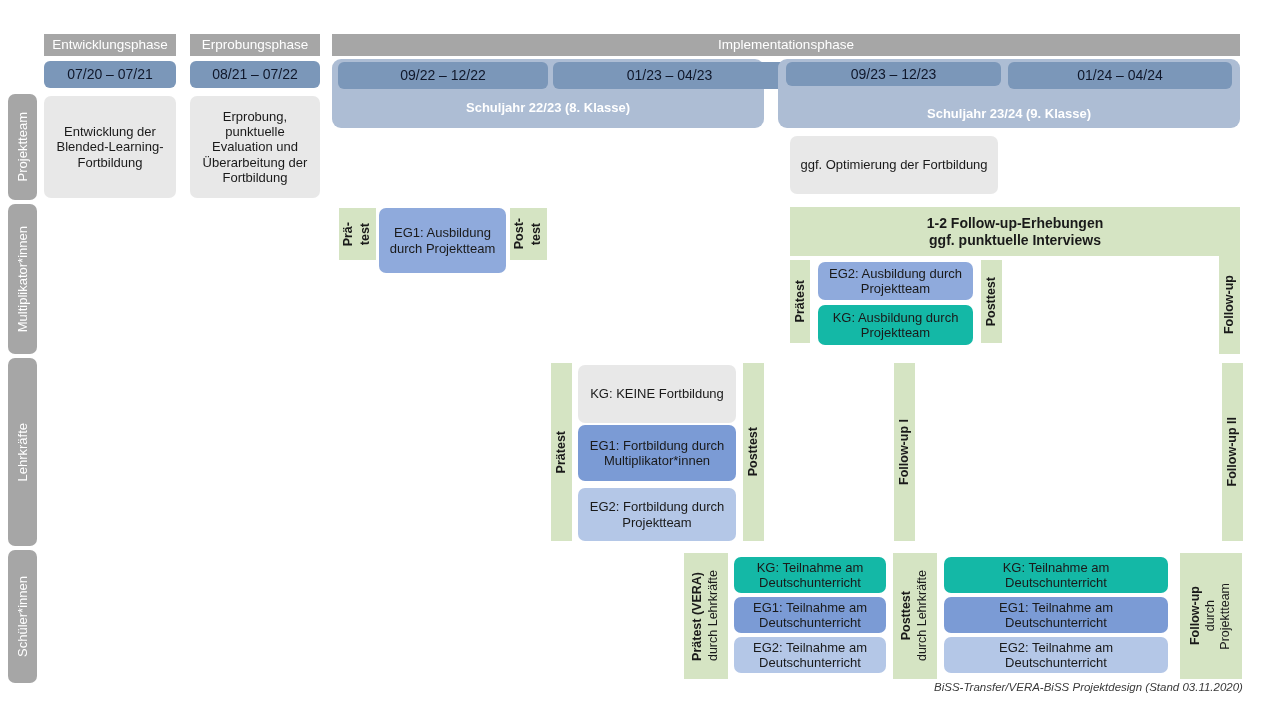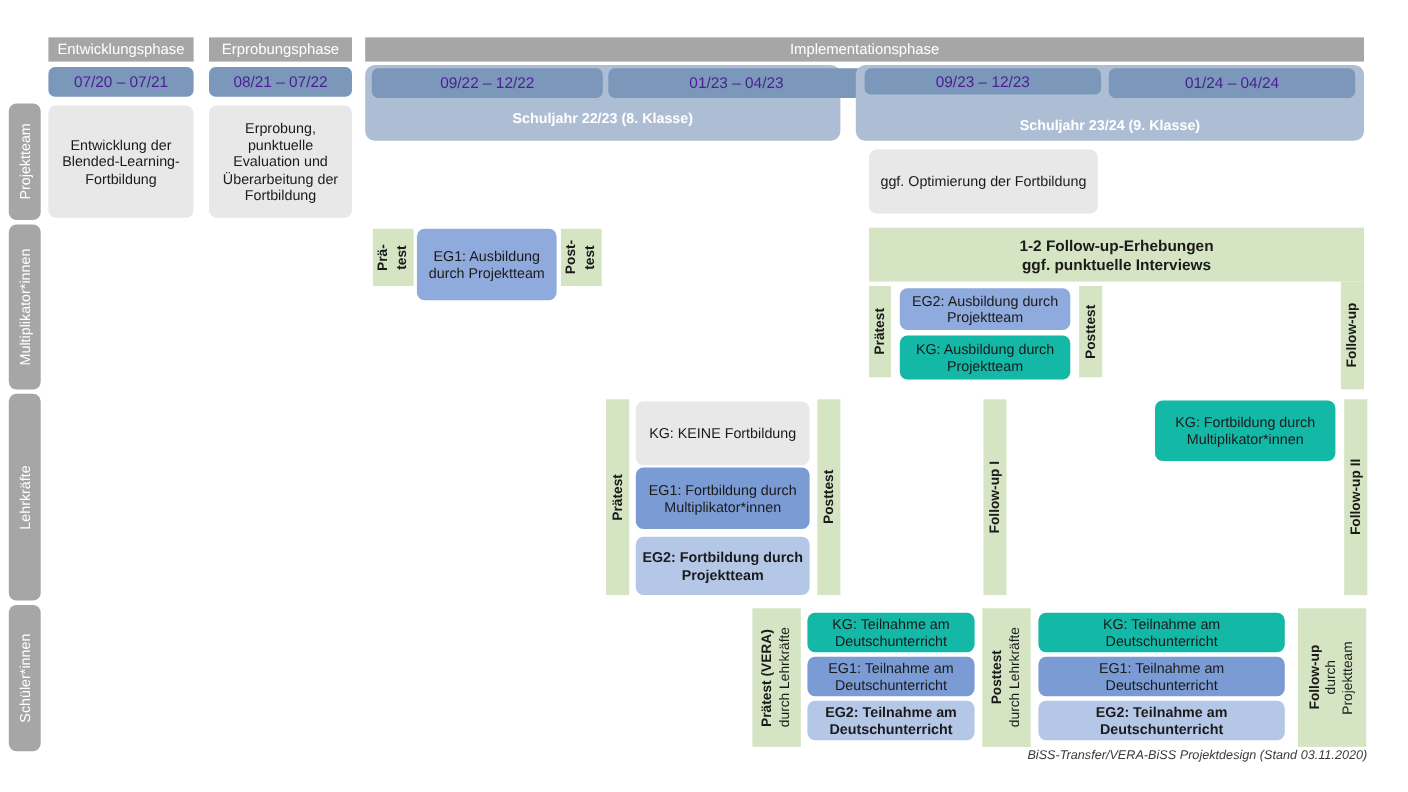--- a/index.html
+++ b/index.html
@@ -13,39 +13,39 @@
   }
   #stage{position:absolute;left:0;top:0;width:1280px;height:720px;}
 
   .box{position:absolute;box-sizing:border-box;display:flex;align-items:center;
        justify-content:center;text-align:center;line-height:1.18;}
 
   
   .phase-cap{background:#a6a6a6;color:#ffffff;font-size:13.5px;}
 
   
-  .period{background:#7b97b9;color:#4c1d95;font-size:14px;border-radius:6px;}
+  .period{background:#7b97b9;color:#0f172a;font-size:14px;border-radius:6px;}
 
   
   .schoolyear-wrap{background:#adbdd4;border-radius:9px;}
   .schoolyear-label{color:#ffffff;font-size:13px;font-weight:bold;}
 
   
   .rowlabel{background:#a6a6a6;color:#ffffff;border-radius:7px;font-size:13px;}
   .rowlabel .vtxt{
     writing-mode:vertical-rl;transform:rotate(180deg);white-space:nowrap;
   }
 
   
   .card{border-radius:7px;font-size:13px;padding:2px 6px;}
   .card.grey{background:#e8e8e8;color:#1a1a1a;}
   .card.grey2{background:#14b8a6;color:#1a1a1a;justify-content:center;}
   .card.blue-mid{background:#8faadc;color:#1a1a1a;}
   .card.blue-dark{background:#7b9bd5;color:#1a1a1a;}
-  .card.blue-light{background:#b4c7e7;color:#1a1a1a;font-weight:bold;}
+  .card.blue-light{background:#b4c7e7;color:#1a1a1a;}
 
   
   .green{background:#d5e4c3;color:#1a1a1a;}
   .green .vtxt{writing-mode:vertical-rl;transform:rotate(180deg);white-space:nowrap;
                display:flex;align-items:center;justify-content:center;}
   .green .vtxt.b{font-weight:bold;}
   .vstack{position:absolute;box-sizing:border-box;display:flex;
           flex-direction:row;align-items:center;justify-content:center;
           background:#d5e4c3;}
   .vstack .col{writing-mode:vertical-rl;transform:rotate(180deg);
@@ -168,23 +168,20 @@
   </div>
   <div class="box card blue-light" style="left:578px;top:488px;width:158px;height:53px;">
     <span>EG2: Fortbildung durch Projektteam</span>
   </div>
   <div class="box green" style="left:743px;top:363px;width:21px;height:178px;">
     <span class="vtxt b" style="font-size:12.5px;">Posttest</span>
   </div>
   <div class="box green" style="left:894px;top:363px;width:21px;height:178px;">
     <span class="vtxt b" style="font-size:12.5px;">Follow-up I</span>
   </div>
-  <div class="box card grey2" style="left:1050px;top:364px;width:164px;height:55px;">
-    <span>KG: Fortbildung durch Multiplikator*innen</span>
-  </div>
   <div class="box green" style="left:1222px;top:363px;width:21px;height:178px;">
     <span class="vtxt b" style="font-size:12.5px;">Follow-up II</span>
   </div>
 
   <div class="vstack" style="left:684px;top:553px;width:44px;height:126px;gap:2px;">
     <span class="col b">Prätest (VERA)</span>
     <span class="col">durch Lehrkräfte</span>
   </div>
   <div class="box card grey2" style="left:734px;top:557px;width:152px;height:36px;">
     <span>KG: Teilnahme am Deutschunterricht</span>

